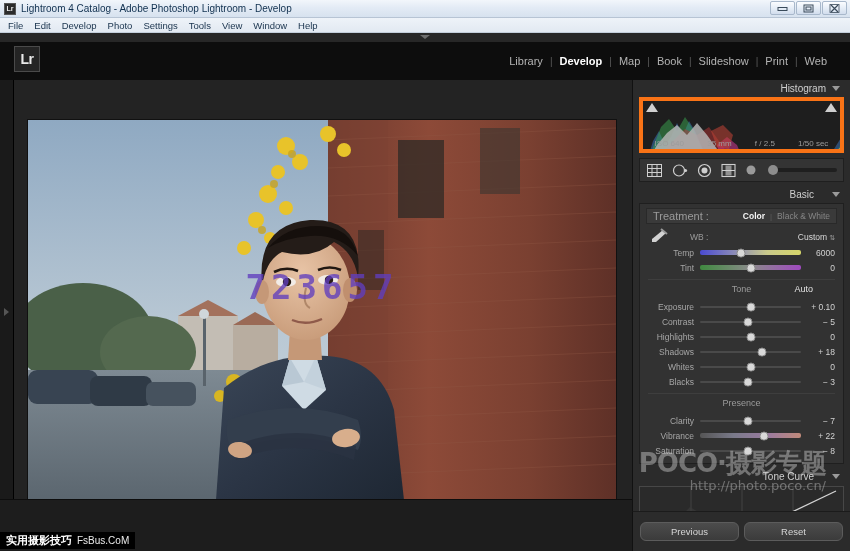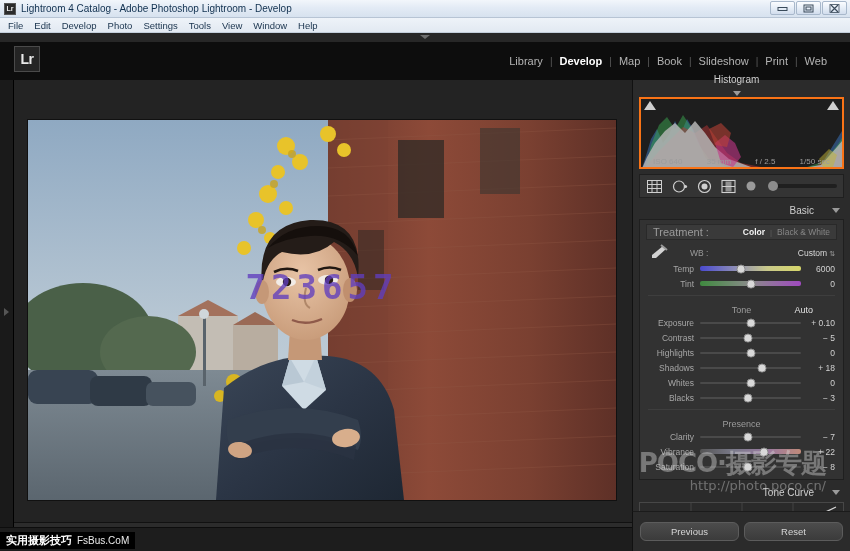--- a/index.html
+++ b/index.html
@@ -121,28 +121,28 @@
   .cb-caret { width:0;height:0;border-left:3px solid transparent;border-right:3px solid transparent;border-top:4px solid #777; }
   .cb-right { margin-left:auto; width:0;height:0;border-left:4px solid transparent;border-right:4px solid transparent;border-top:5px solid #8a8a8a; }
 
   
   .right {
     position: absolute; top: 47px; right: 0; width: 218px; height: 464px;
     background: #2b2b2b; border-left: 1px solid #111;
   }
   .panel-head {
     height: 16px; display: flex; align-items: center; justify-content: flex-end;
-    padding-right: 10px; gap: 6px; background: #2b2b2b; flex-direction: column;
+    padding-right: 10px; gap: 6px; background: #2b2b2b;
   }
   .panel-head .t { font-size: 10px; color: #cfcfcf; }
   .caret { width:0;height:0;border-left:4px solid transparent;border-right:4px solid transparent;border-top:5px solid #9a9a9a; }
 
   .histo {
-    margin: 1px 6px 0 6px; height: 72px; background: #1e1e1e;
-    border: 2px solid #f97316; position: relative; overflow: hidden;
+    margin: 1px 6px 0 6px; height: 56px; background: #1e1e1e;
+    border: 4px solid #f97316; position: relative; overflow: hidden;
   }
   .histo svg { position: absolute; left: 0; top: 0; }
   .clip {
     position: absolute; top: 2px; width: 0; height: 0;
     border-left: 6px solid transparent; border-right: 6px solid transparent;
     border-bottom: 9px solid #cfcfcf;
   }
   .clip.l { left: 3px; } .clip.r { right: 3px; }
   .exif {
     position: absolute; bottom: 1px; left: 0; width: 100%;
@@ -189,21 +189,21 @@
   .sl .track.temp { background: linear-gradient(90deg,#4a4ad0,#8a8ab8,#c9c98a,#d6d66a); }
   .sl .track.tint { background: linear-gradient(90deg,#3f8a3f,#8a8a8a,#a04ac0); }
   .sl .track.vib { background: linear-gradient(90deg,#555,#7a7a8a,#9a7aa0,#c08a7a); }
   .sl .knob {
     position: absolute; top: 50%; transform: translate(-50%,-50%);
     width: 9px; height: 9px; background: #d9d9d9; border-radius: 50% 50% 45% 45%;
     border: 1px solid #8a8a8a;
   }
   .sl .val { width: 34px; text-align: right; font-size: 8.5px; color: #d2d2d2; }
 
-  .subhead { display: flex; align-items: flex-end; height: 15px; padding: 0 8px; position: relative; justify-content: center; }
+  .subhead { display: flex; align-items: flex-start; height: 15px; padding: 0 8px; position: relative; justify-content: center; }
   .subhead .t { font-size: 9px; color: #9b9b9b; }
   .subhead .auto {
     position: absolute; right: 30px; font-size: 9px; color: #e2e2e2;
   }
   .divider { height: 1px; background: #3e3e3e; margin: 4px 8px; }
 
   .tc { margin: 0 6px; }
   .tc-box {
     height: 46px; background: #2a2a2a; border: 1px solid #474747;
     position: relative; overflow: hidden; margin-top: 1px;
@@ -217,21 +217,21 @@
     display: flex; align-items: center; justify-content: center; gap: 5px;
     padding: 0 7px;
   }
   .fbtn {
     flex: 1; height: 19px; background: linear-gradient(180deg,#4c4c4c,#3b3b3b);
     border: 1px solid #5c5c5c; border-radius: 6px; color: #d6d6d6;
     font-size: 9.5px; display: flex; align-items: center; justify-content: center;
   }
 
   .filmstrip {
-    position: absolute; bottom: 0; left: 0; width: 632px; height: 24px;
+    position: absolute; bottom: 0; left: 0; width: 632px; height: 52px;
     background: #1d1d1d; border-top: 1px solid #0d0d0d;
   }
   .fs-banner {
     position: absolute; left: 0; bottom: 2px; height: 17px;
     background: #000; display: flex; align-items: center; padding: 0 6px; gap: 5px;
   }
   .fs-banner .cn { font-size: 11px; color: #fff; font-weight: bold; font-family: "DejaVu Sans", sans-serif; }
   .fs-banner .en { font-size: 10px; color: #eaeaea; }
 
   

